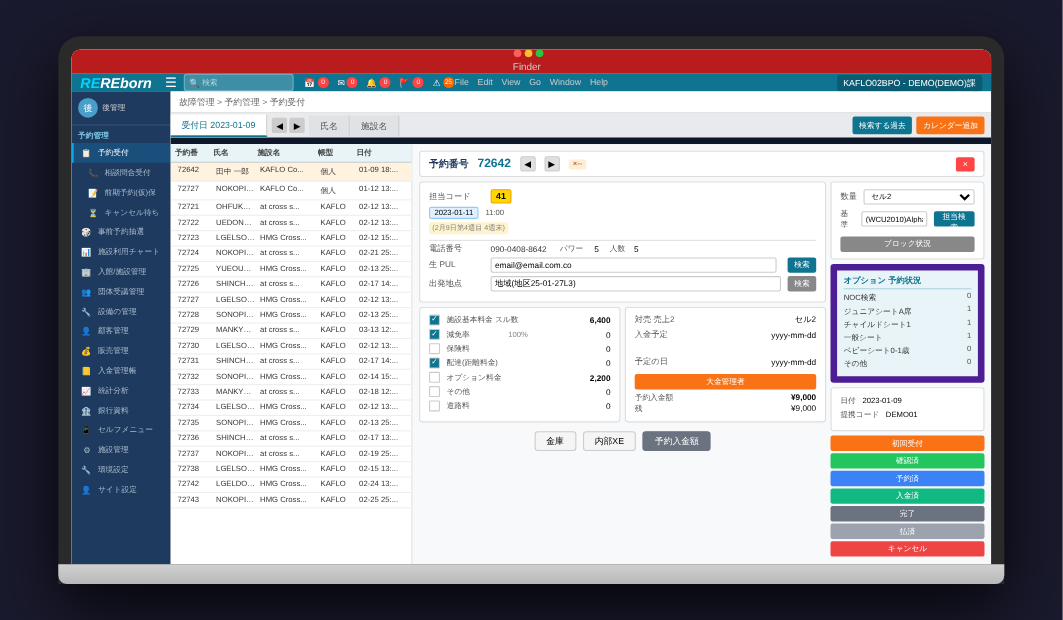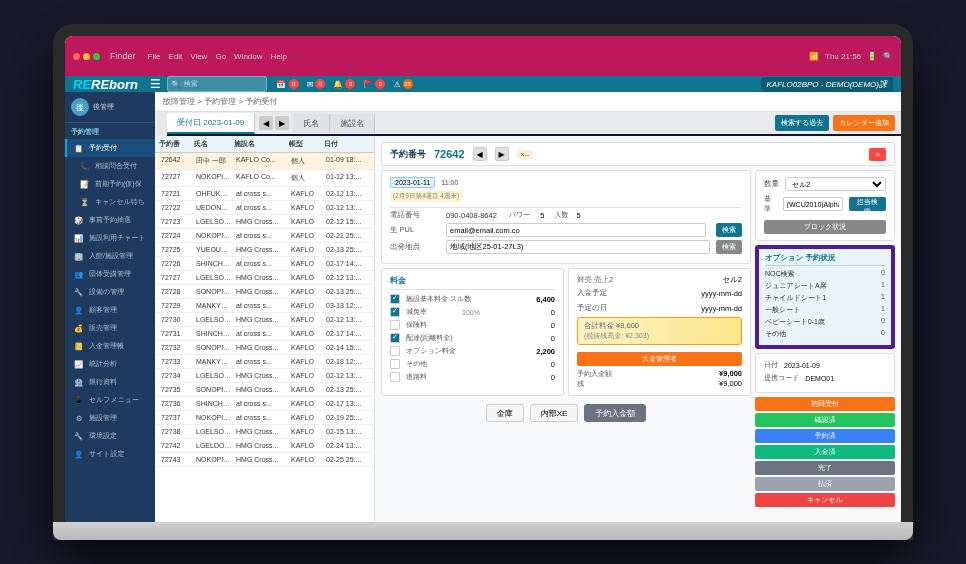--- a/index.html
+++ b/index.html
@@ -31,26 +31,27 @@
 
     .laptop-base {
       background: linear-gradient(to bottom, #d0d0d0, #b8b8b8);
       height: 18px;
       border-radius: 0 0 8px 8px;
       margin: 0 -12px;
     }
 
     
     .top-bar {
-      background: #be185d;
-      height: 40px;
+      background: #b91c1c;
+      height: 22px;
       display: flex;
       align-items: center;
       padding: 0 8px;
       gap: 4px;
+      flex-direction: column;
     }
 
     .traffic-lights {
       display: flex;
       gap: 3px;
       margin-right: 6px;
     }
 
     .tl {
       width: 7px;
@@ -147,21 +148,20 @@
       font-size: 6px;
     }
 
     .header-user {
       margin-left: auto;
       color: #fff;
       font-size: 8px;
       background: rgba(0,0,0,0.2);
       padding: 2px 6px;
       border-radius: 3px;
-      font-style: italic;
     }
 
     
     .sidebar {
       width: 90px;
       background: #1e3a5f;
       display: flex;
       flex-direction: column;
       flex-shrink: 0;
     }
@@ -238,22 +238,21 @@
       color: #666;
       border-bottom: 1px solid #ddd;
     }
 
     
     .tab-bar {
       background: #e8eaed;
       display: flex;
       align-items: center;
       gap: 0;
-      border-bottom: 2px solid #0f172a;
-      margin-left: 12px;
+      border-bottom: 6px solid #0f172a;
     }
 
     .tab-item {
       padding: 4px 10px;
       font-size: 8px;
       color: #555;
       cursor: pointer;
       border-right: 1px solid #ccc;
       background: #e0e2e5;
     }
@@ -467,21 +466,21 @@
       border-radius: 2px;
       font-size: 7px;
     }
 
     .badge-green { background: #d1fae5; color: #065f46; }
     .badge-orange { background: #ffedd5; color: #9a3412; }
     .badge-blue { background: #dbeafe; color: #1e40af; }
 
     .option-section {
       background: #e8f4f8;
-      border: 4px solid #4c1d95;
+      border: 6px solid #4c1d95;
       border-radius: 3px;
       padding: 4px 6px;
     }
 
     .option-label {
       font-size: 7.5px;
       font-weight: bold;
       color: #0e7490;
       border-bottom: 1px solid #b0d4e3;
       margin-bottom: 3px;
@@ -927,20 +926,24 @@
             </div>
 
             <div style="display: grid; grid-template-columns: 1fr 140px; gap: 4px;">
 
               <div style="display: flex; flex-direction: column; gap: 4px;">
 
                 <div class="form-section">
                   <div style="display: grid; grid-template-columns: 1fr 1fr; gap: 4px;">
                     <div>
                       <div class="form-row">
+                        <span class="form-label">担当コード</span>
+                        <span style="background:#ffd700; border:1px solid #f59e0b; padding:1px 4px; border-radius:2px; font-size:8px; font-weight:bold;">41</span>
+                      </div>
+                      <div class="form-row">
                         <span style="background:#e0f0ff; border:1px solid #90cdf4; padding:1px 4px; border-radius:2px; font-size:7px;">2023-01-11</span>
                         <span style="font-size:7px; color:#555;">11:00</span>
                       </div>
                       <div class="form-row">
                         <span style="font-size:6.5px; color:#888; background:#fff3cd; padding:1px 3px; border-radius:2px;">(2月9日第4週目 4週末)</span>
                       </div>
                     </div>
                   </div>
 
                   <hr class="divider">
@@ -963,21 +966,20 @@
 
                   <div class="form-row">
                     <span class="form-label">出発地点</span>
                     <input type="text" class="form-input" value="地域(地区25-01-27L3)" style="width: 120px;">
                     <button class="form-btn btn-gray">検索</button>
                   </div>
                 </div>
 
                 <div style="display: grid; grid-template-columns: 1fr 1fr; gap: 4px;">
                   <div class="form-section">
-                    <div class="form-section-title">料金</div>
 
                     <div class="form-row">
                       <div class="checkbox-small checkbox-checked"></div>
                       <span class="form-label" style="font-size:7px;">施設基本料金 スル数</span>
                       <span style="font-size:7.5px; font-weight:bold; margin-left:auto;">6,400</span>
                     </div>
                     <div class="form-row">
                       <div class="checkbox-small checkbox-checked"></div>
                       <span class="form-label" style="font-size:7px;">減免率</span>
                       <span style="font-size:7px; color:#888;">100%</span>
@@ -1010,33 +1012,29 @@
                     </div>
                   </div>
 
                   <div style="display:flex; flex-direction:column; gap:4px;">
 
                     <div class="form-section">
                       <div style="display:flex; justify-content:space-between; align-items:center; margin-bottom:3px;">
                         <span style="font-size:7.5px; color:#555;">対売 売上2</span>
                         <span style="font-size:7.5px;">セル2</span>
                       </div>
-                      <div style="display:flex; justify-content:space-between; align-items:center; margin-bottom:5px;">
+                      <div style="display:flex; justify-content:space-between; align-items:center; margin-bottom:15px;">
                         <span style="font-size:7.5px; color:#555;">入金予定</span>
                         <span style="font-size:7.5px;">yyyy-mm-dd</span>
                       </div>
                       <div style="display:flex; justify-content:space-between; align-items:center; margin-bottom:3px;">
                         <span style="font-size:7.5px; color:#555;">予定の日</span>
                         <span style="font-size:7.5px;">yyyy-mm-dd</span>
                       </div>
 
-                      <div class="highlight-total">
-                        <div style="font-size:7.5px; color:#666;">合計料金 ¥8,600</div>
-                        <div style="font-size:7px; color:#888;">(税抜残高金: ¥2,303)</div>
-                      </div>
 
                       <button class="form-btn btn-orange" style="width:100%; margin-top:3px;">大金管理者</button>
 
                       <div style="display:flex; justify-content:space-between; margin-top:3px;">
                         <span style="font-size:7px; color:#555;">予約入金額</span>
                         <span style="font-size:7.5px; font-weight:bold;">¥9,000</span>
                       </div>
                       <div style="display:flex; justify-content:space-between;">
                         <span style="font-size:7px; color:#555;">残</span>
                         <span style="font-size:7.5px;">¥9,000</span>

